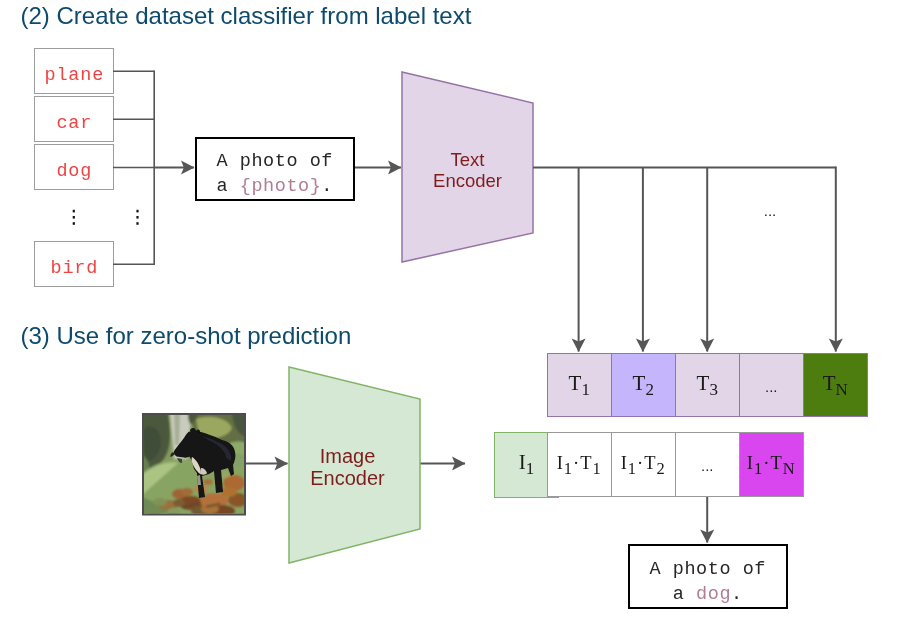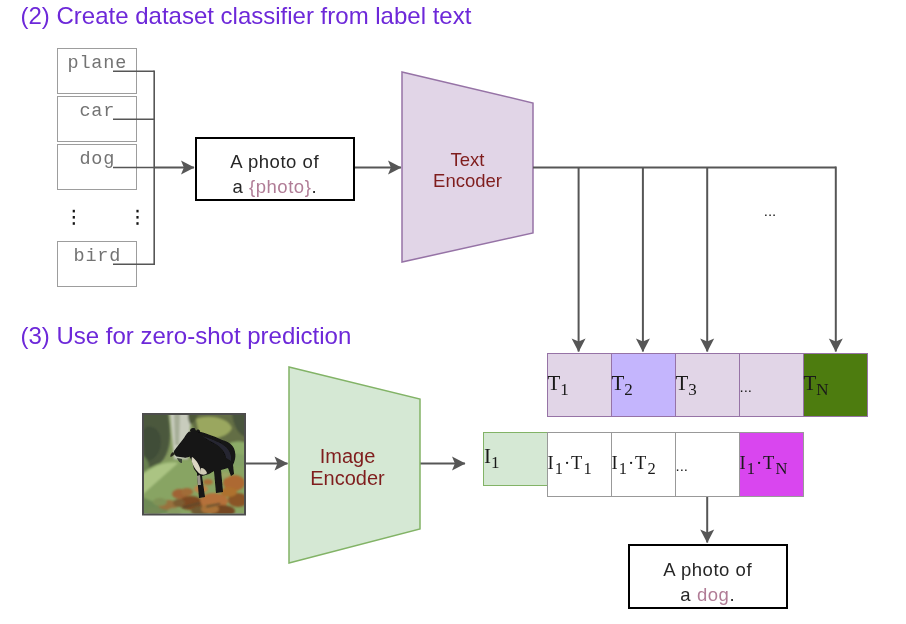--- a/index.html
+++ b/index.html
@@ -1,32 +1,32 @@
 <!DOCTYPE html>
 <html><head>
 <meta charset="utf-8">
 <style>
   html,body{margin:0;padding:0;background:#fff;}
   #stage{position:relative;width:906px;height:624px;background:#fff;overflow:hidden;
          font-family:"Liberation Sans",sans-serif;}
   .abs{position:absolute;}
-  .hdr{font-size:24px;line-height:28px;color:#6d28d9;}
+  .hdr{font-size:24px;line-height:28px;color:#0c4a6e;}
   .labelbox{position:absolute;left:34px;width:78px;background:#fff;border:1.5px solid #9d9d9d;
-            display:flex;justify-content:center;
-            font-family:"Liberation Mono",monospace;font-size:18.5px;letter-spacing:0.8px;color:#737373;margin-left:23px;}
+            display:flex;align-items:center;justify-content:center;
+            font-family:"Liberation Mono",monospace;font-size:18.5px;letter-spacing:0.8px;color:#ef4444;}
   .labelbox span{position:relative;top:4.6px;left:0.3px;}
   .promptbox{position:absolute;background:#fff;border:2px solid #000;
              display:flex;flex-direction:column;align-items:center;justify-content:center;
-             font-family:Liberation Sans, sans-serif;font-size:18.5px;letter-spacing:0.55px;
+             font-family:Liberation Mono, monospace;font-size:18.5px;letter-spacing:0.55px;
              line-height:25px;color:#262626;}
   .pink{color:#b07c96;}
   .enclabel{position:absolute;display:flex;align-items:center;justify-content:center;
             text-align:center;font-size:18.5px;line-height:21.5px;color:#7f1d1d;}
   .cellrow{position:absolute;display:flex;}
-  .cell{display:flex;align-items:center;justify-content:flex-start;box-sizing:border-box;
+  .cell{display:flex;align-items:center;justify-content:center;box-sizing:border-box;
         font-family:"Liberation Serif",serif;font-size:21px;color:#1a1a1a;}
   .cell>span{position:relative;top:-1.5px;}
   .cell sub{font-size:17px;line-height:0;vertical-align:-5px;}
   .icell{font-size:18.5px;}
   .icell>span{letter-spacing:1px;top:-0.3px;}
   .icell sub{font-size:16.5px;vertical-align:-5px;}
 </style>
 </head>
 <body>
 <div id="stage">
@@ -203,21 +203,21 @@
         <span>T<sub>3</sub></span>
       </div>
     <div class="cell" style="width:65.5px;height:64px;background:#e1d5e7;border:1.5px solid #9673a6;margin-left:-1.5px;font-family:'Liberation Sans',sans-serif;font-size:15px;">
         <span style="top:1.5px;">...</span>
       </div>
     <div class="cell" style="width:65.5px;height:64px;background:#4d7c0f;border:1.5px solid #9673a6;margin-left:-1.5px;">
         <span>T<sub>N</sub></span>
       </div>
   </div>
 
-  <div class="cell abs" style="left:483px;top:432px;width:65px;height:54px;background:#d5e8d4;border:1.5px solid #82b366;">
+  <div class="cell abs" style="left:494px;top:432px;width:65px;height:66px;background:#d5e8d4;border:1.5px solid #82b366;">
       <span style="top:-2.5px;">I<sub>1</sub></span>
     </div>
 
   <div class="cellrow" style="left:546.5px;top:432px;">
     <div class="cell icell" style="width:65.5px;height:64.5px;background:#fff;border:1.5px solid #999;">
         <span>I<sub>1</sub>·T<sub>1</sub></span>
       </div>
     <div class="cell icell" style="width:65.5px;height:64.5px;background:#fff;border:1.5px solid #999;margin-left:-1.5px;">
         <span>I<sub>1</sub>·T<sub>2</sub></span>
       </div>

